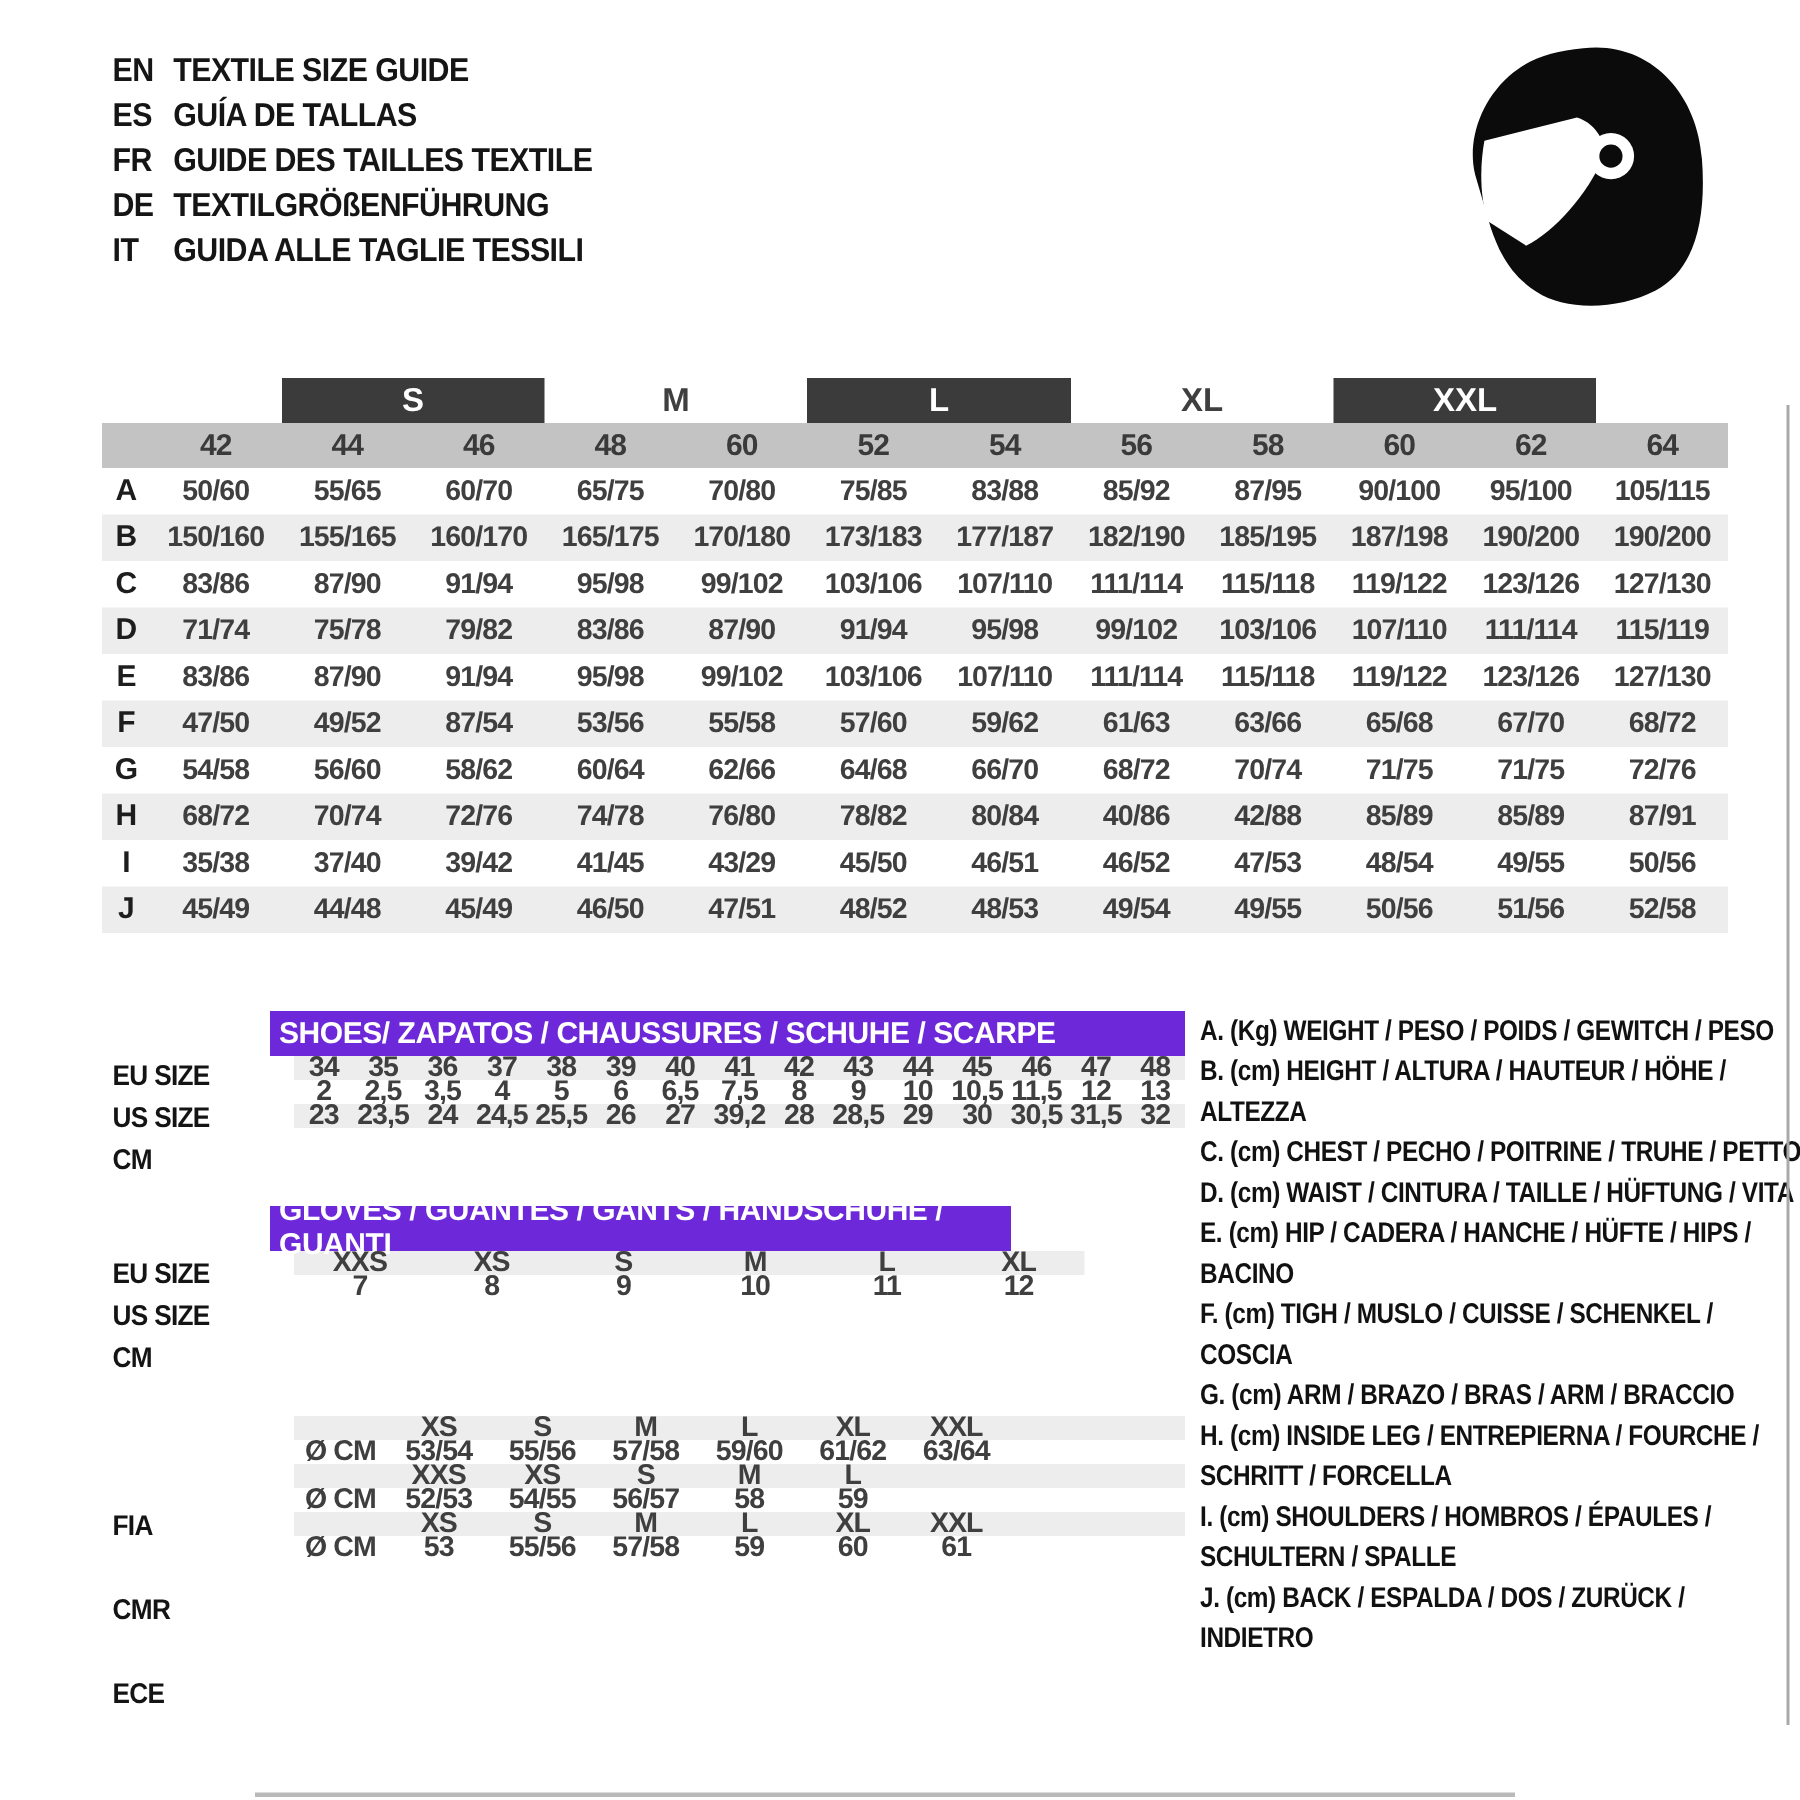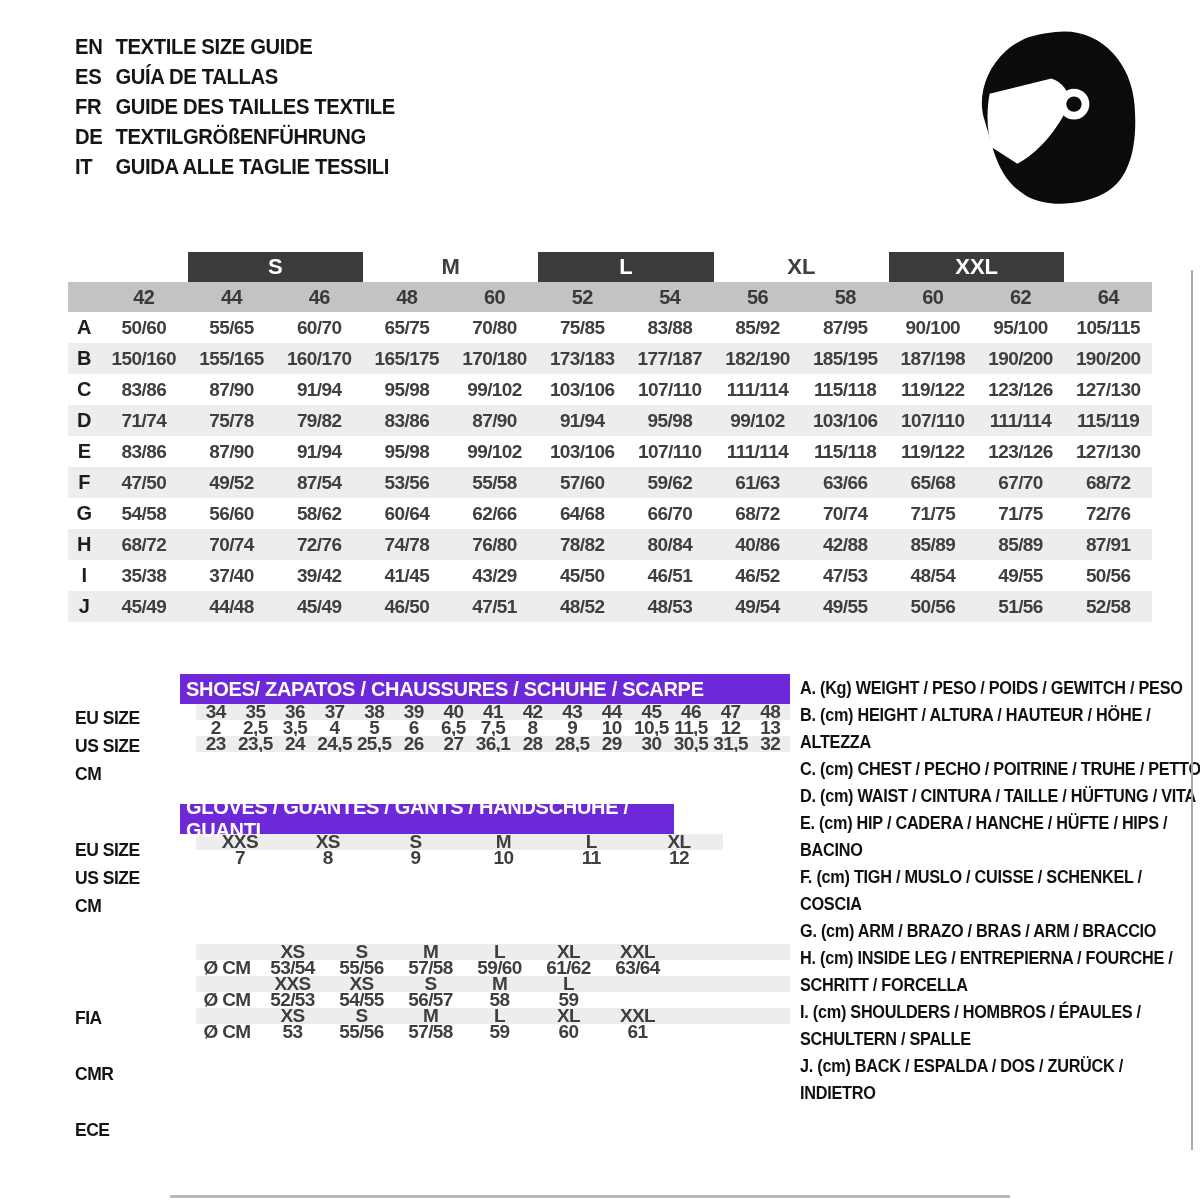--- a/index.html
+++ b/index.html
@@ -188,21 +188,21 @@
       <div class="cell">13</div>
     </div>
   <div class="sec-row shoes-grid alt">
       <div class="cell">23</div>
       <div class="cell">23,5</div>
       <div class="cell">24</div>
       <div class="cell">24,5</div>
       <div class="cell">25,5</div>
       <div class="cell">26</div>
       <div class="cell">27</div>
-      <div class="cell">36,1</div>
+      <div class="cell">39,2</div>
       <div class="cell">28</div>
       <div class="cell">28,5</div>
       <div class="cell">29</div>
       <div class="cell">30</div>
       <div class="cell">30,5</div>
       <div class="cell">31,5</div>
       <div class="cell">32</div>
     </div>
 </div>
 

